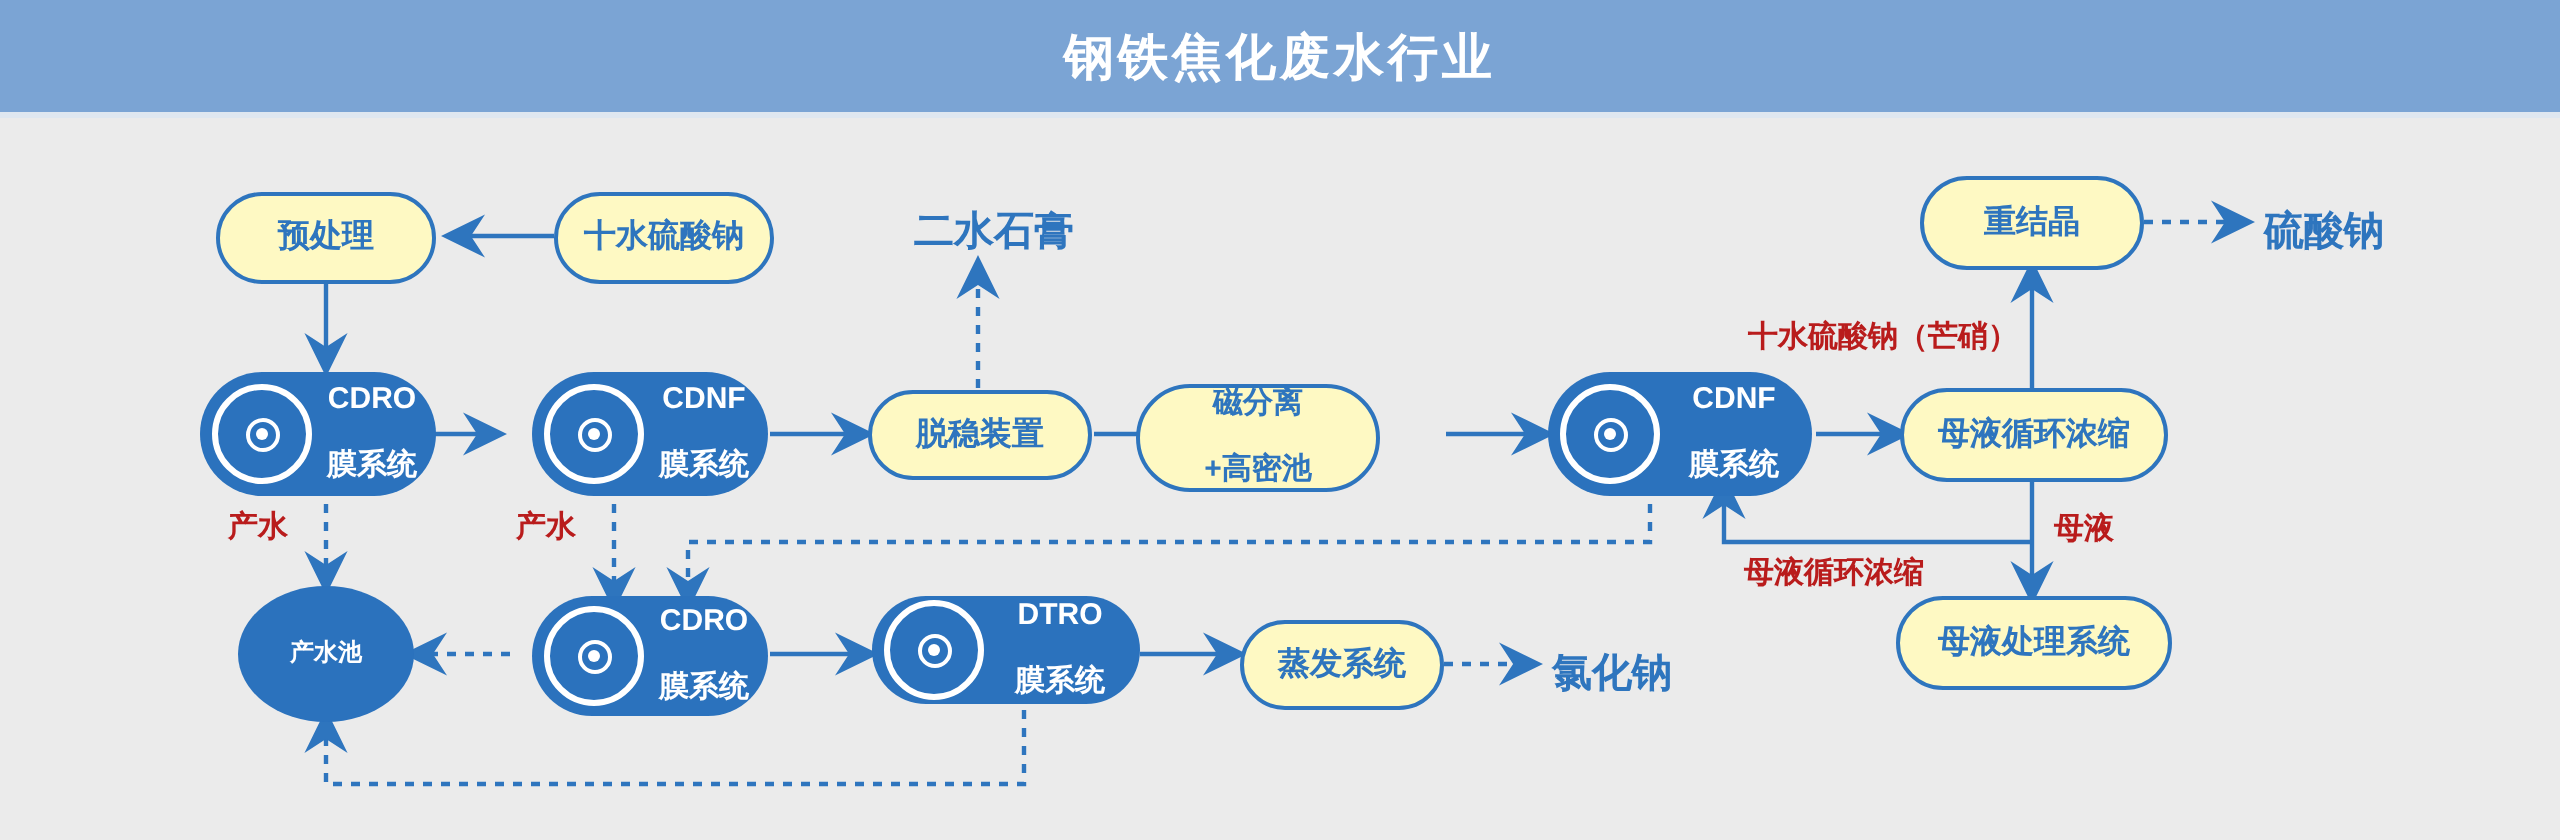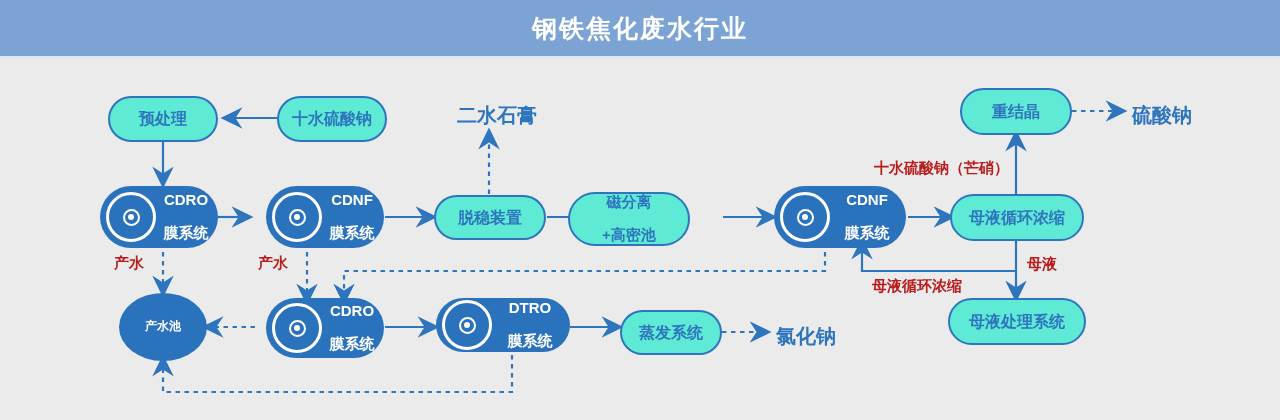--- a/index.html
+++ b/index.html
@@ -27,21 +27,21 @@
     position:absolute;left:0;top:59px;width:1280px;height:361px;
     background:#ebebeb;
   }
   svg#wires{position:absolute;left:0;top:0;width:1280px;height:420px;pointer-events:none;}
   .node{
     position:absolute;box-sizing:border-box;
     display:flex;align-items:center;justify-content:center;
     text-align:center;line-height:1.12;
   }
   .node.outline{
-    background:#5eead4;border:2.5px solid #2e75be;border-radius:999px;
+    background:#fef9c3;border:2.5px solid #2e75be;border-radius:999px;
     color:#2e75be;font-size:16px;font-weight:bold;
   }
   .node.filled{
     background:#2b72bd;border-radius:999px;color:#ffffff;
     font-size:17px;font-weight:bold;
   }
   .node.circle{
     background:#2b72bd;border-radius:50%;color:#ffffff;
     font-size:12px;font-weight:bold;
   }

